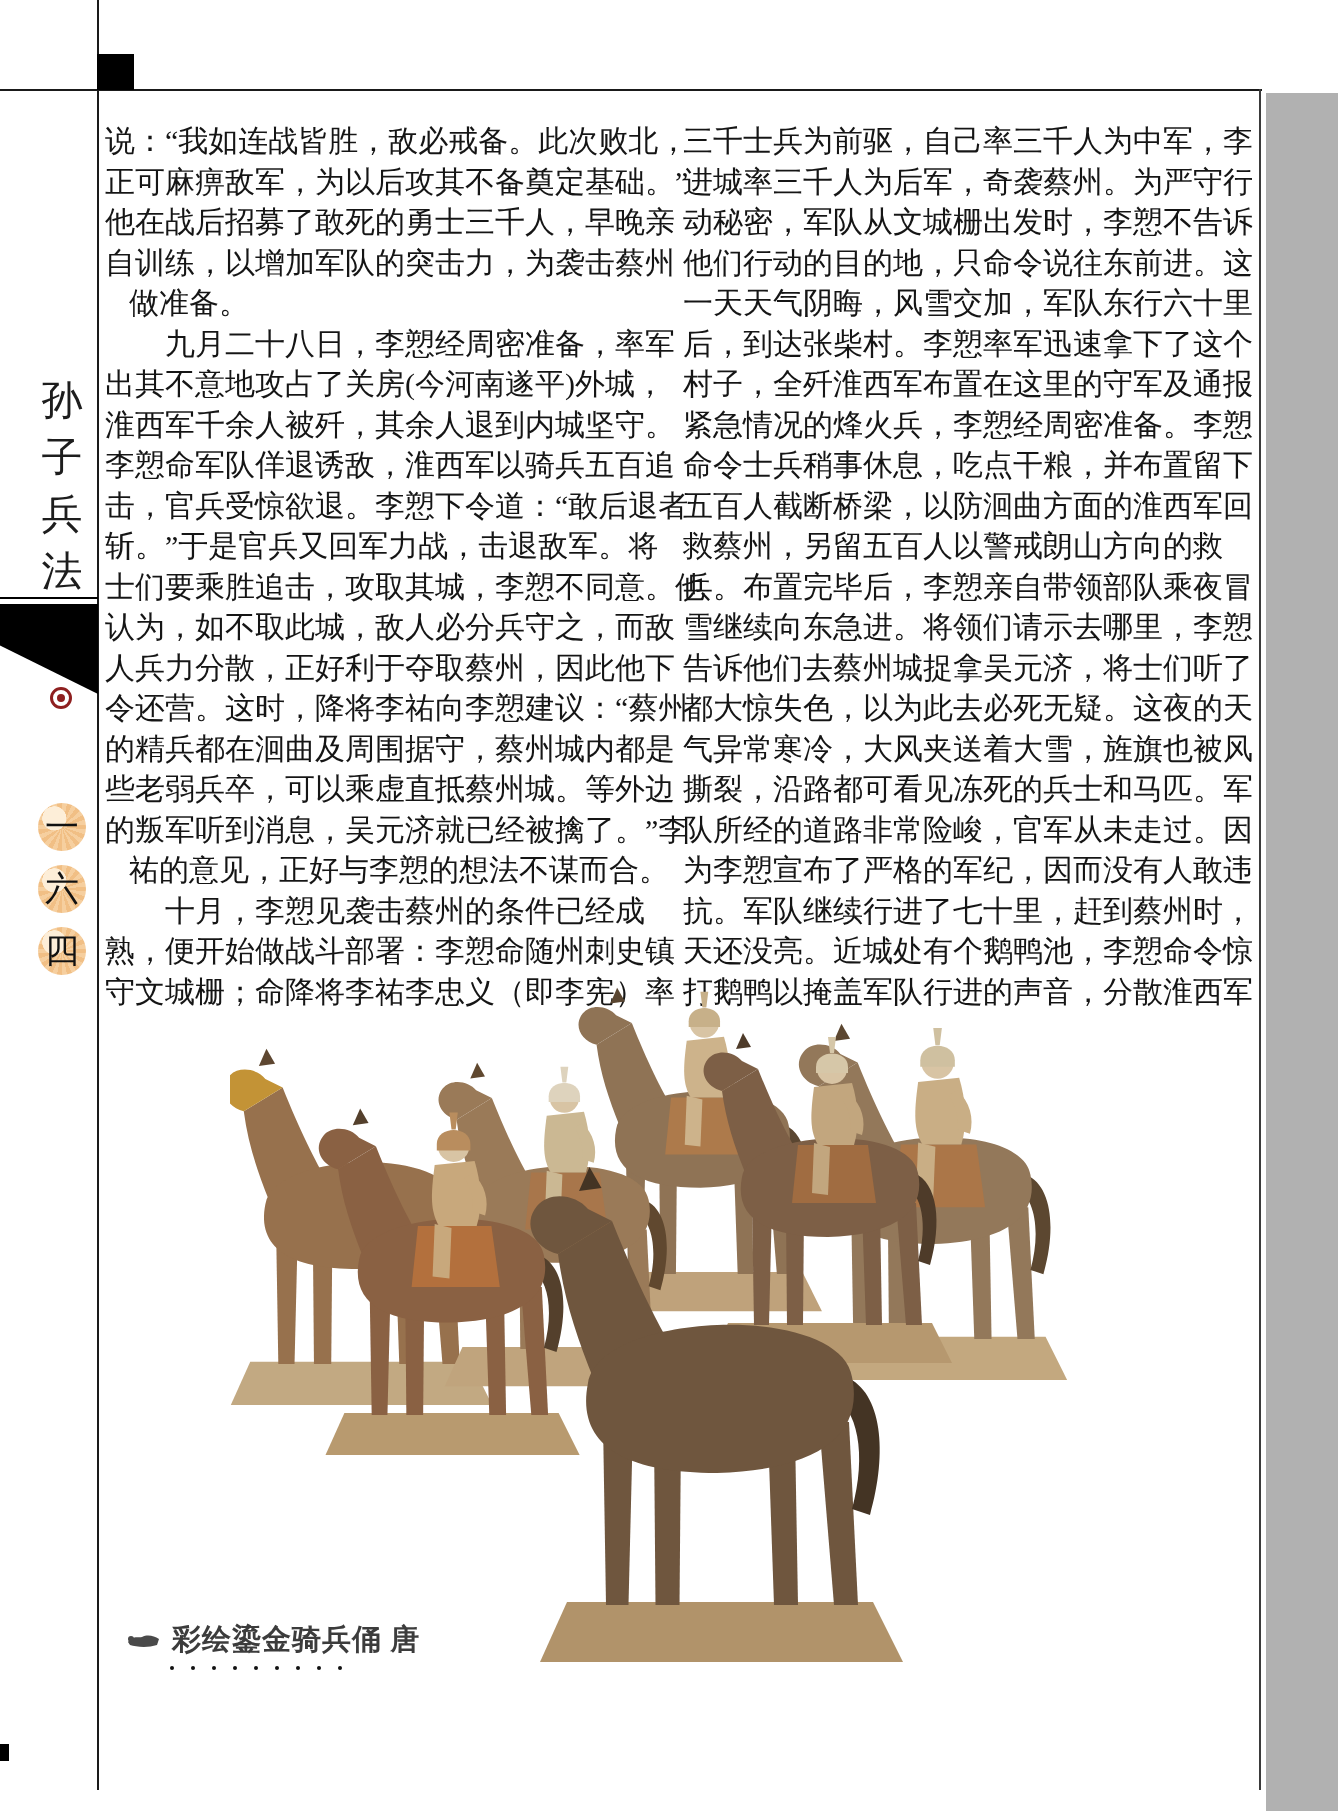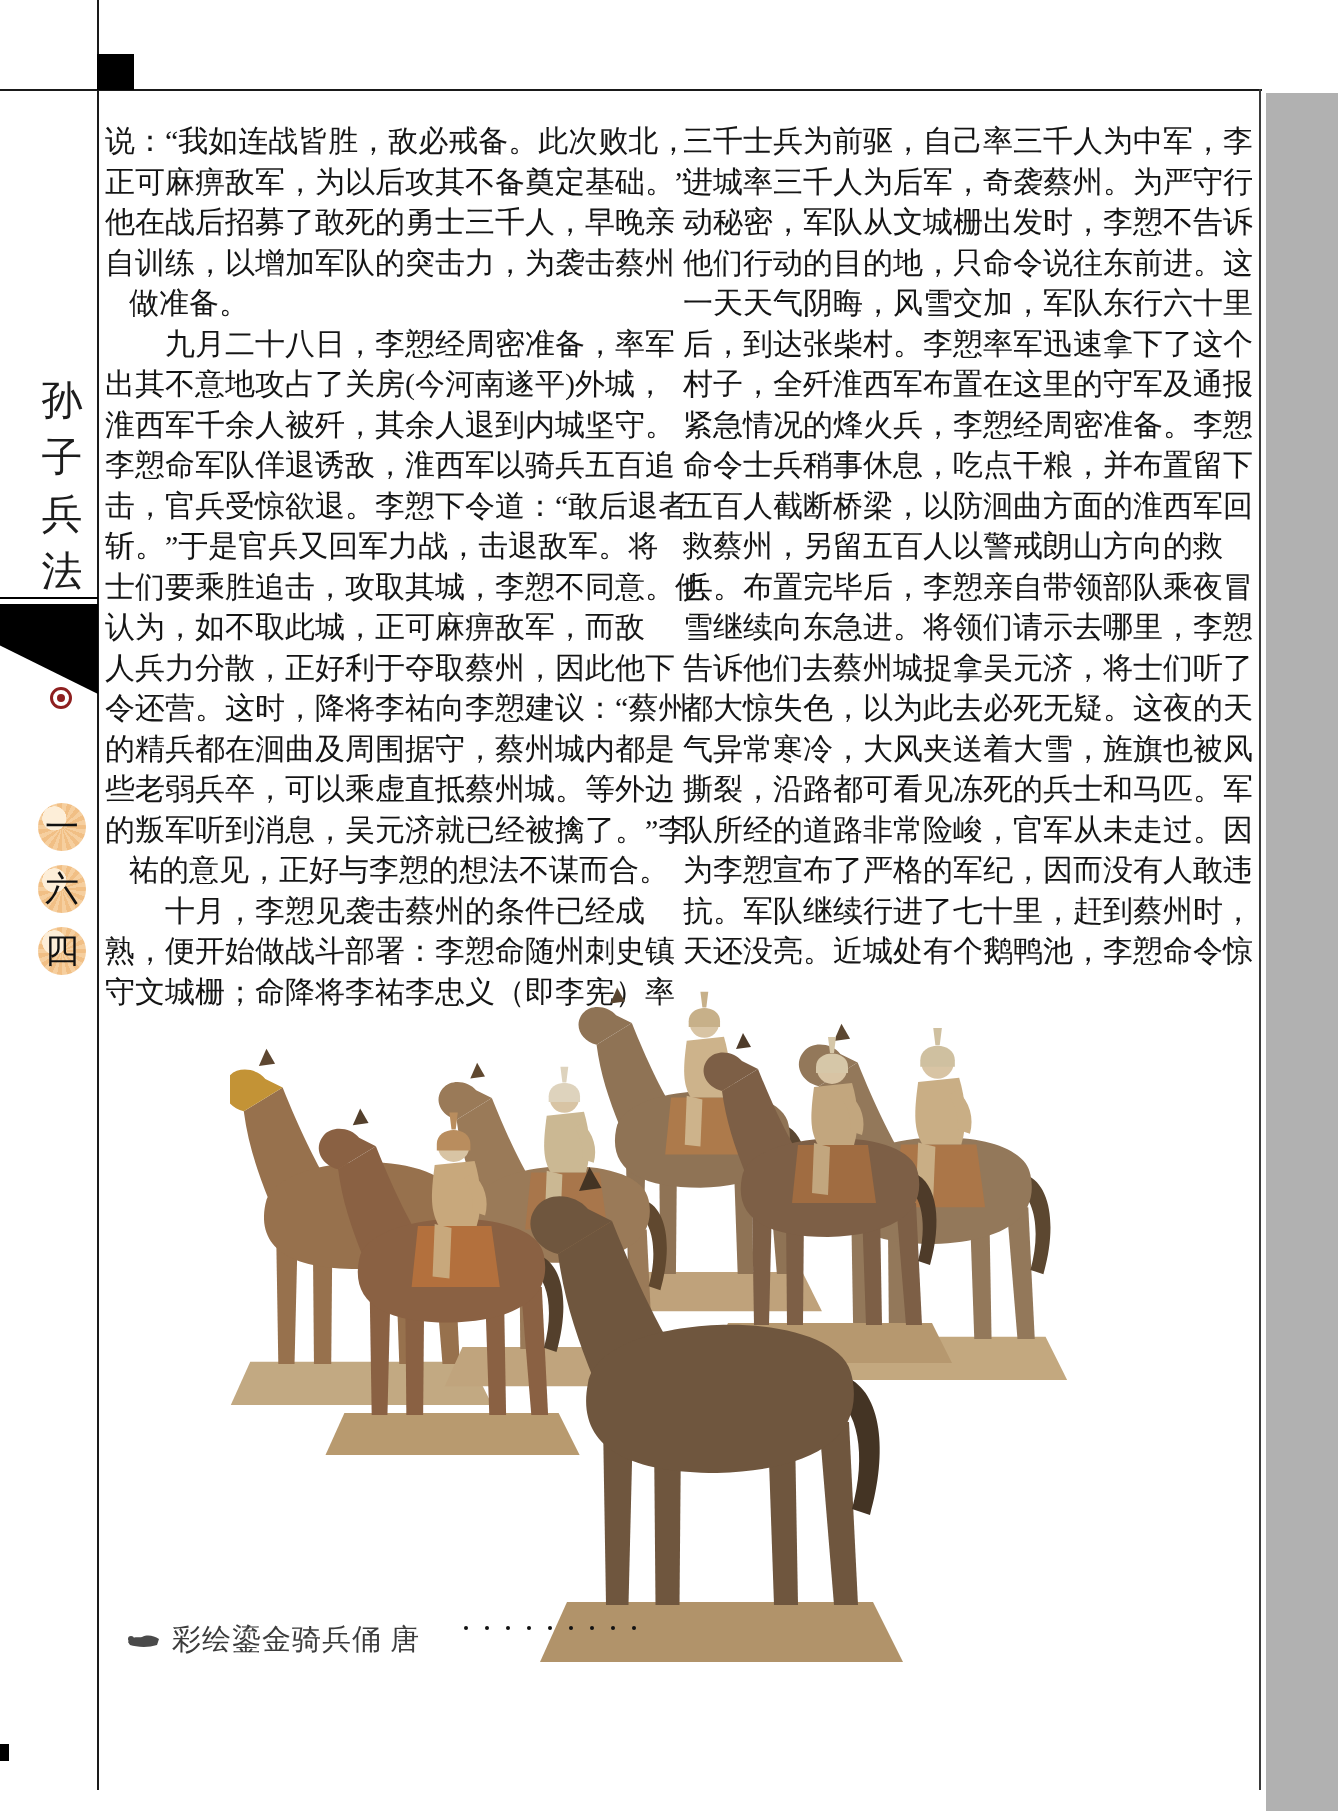--- a/index.html
+++ b/index.html
@@ -31,21 +31,21 @@
         display:flex;align-items:center;justify-content:center;}
   .seal span{font-size:34px;color:#111;line-height:1;}
   
   .col{position:absolute;top:121px;width:540px;font-size:30px;line-height:40.5px;}
   .col-left{left:105px;}
   .col-right{left:683px;}
   .tline{text-align:justify;text-align-last:justify;white-space:nowrap;}
   .tline.tend{text-align-last:left;margin-left:24px;}
   
   .figure{position:absolute;left:230px;top:965px;width:845px;height:700px;}
-  .caption{position:absolute;left:126px;top:1620px;display:flex;flex-direction:row;}
+  .caption{position:absolute;left:126px;top:1620px;display:flex;flex-direction:column;font-weight:bold;}
   .caption-row{display:flex;align-items:center;gap:10px;}
   .caption-text{font-size:29px;color:#3c3c3c;letter-spacing:1px;}
   .dots{display:flex;gap:17px;margin:6px 0 0 44px;}
   .dots i{width:4px;height:4px;border-radius:50%;background:#111;display:block;}
   
   .f1{--body:#97714d;--head:#c39336;--dark:#5d4630;--ped:#c2a982;--rop:0;}
   .f2{--body:#8a6143;--dark:#54402c;--ped:#b89a6f;--rider:#c8a87c;--helm:#b98d5e;--saddle:#b3703d;--rop:1;}
   .f3{--body:#9a7a58;--dark:#60482f;--ped:#c0a47d;--rider:#cbb893;--helm:#ded3bd;--saddle:#a8764b;--rop:1;}
   .f5{--body:#8f7355;--dark:#5a4631;--ped:#bfa27b;--rider:#cdb38b;--helm:#c7b089;--saddle:#ad7a4b;--rop:1;}
   .f6{--body:#7d5f46;--dark:#4e3b29;--ped:#b69highlight870;--ped:#b6986f;--rider:#c2a67e;--helm:#d6c7a8;--saddle:#a06c41;--rop:1;}
@@ -93,21 +93,21 @@
       <div class="tline">他在战后招募了敢死的勇士三千人，早晚亲</div>
       <div class="tline">自训练，以增加军队的突击力，为袭击蔡州</div>
       <div class="tline tend">做准备。</div>
       <div class="tline">　　九月二十八日，李愬经周密准备，率军</div>
       <div class="tline">出其不意地攻占了关房(今河南遂平)外城，</div>
       <div class="tline">淮西军千余人被歼，其余人退到内城坚守。</div>
       <div class="tline">李愬命军队佯退诱敌，淮西军以骑兵五百追</div>
       <div class="tline">击，官兵受惊欲退。李愬下令道：“敢后退者</div>
       <div class="tline">斩。”于是官兵又回军力战，击退敌军。将</div>
       <div class="tline">士们要乘胜追击，攻取其城，李愬不同意。他</div>
-      <div class="tline">认为，如不取此城，正可麻痹敌军，而敌</div>
+      <div class="tline">认为，如不取此城，敌人必分兵守之，而敌</div>
       <div class="tline">人兵力分散，正好利于夺取蔡州，因此他下</div>
       <div class="tline">令还营。这时，降将李祐向李愬建议：“蔡州</div>
       <div class="tline">的精兵都在洄曲及周围据守，蔡州城内都是</div>
       <div class="tline">些老弱兵卒，可以乘虚直抵蔡州城。等外边</div>
       <div class="tline">的叛军听到消息，吴元济就已经被擒了。”李</div>
       <div class="tline tend">祐的意见，正好与李愬的想法不谋而合。</div>
       <div class="tline">　　十月，李愬见袭击蔡州的条件已经成</div>
       <div class="tline">熟，便开始做战斗部署：李愬命随州刺史镇</div>
       <div class="tline">守文城栅；命降将李祐李忠义（即李宪）率</div>
     </div>
@@ -126,20 +126,21 @@
       <div class="tline">兵。布置完毕后，李愬亲自带领部队乘夜冒</div>
       <div class="tline">雪继续向东急进。将领们请示去哪里，李愬</div>
       <div class="tline">告诉他们去蔡州城捉拿吴元济，将士们听了</div>
       <div class="tline">都大惊失色，以为此去必死无疑。这夜的天</div>
       <div class="tline">气异常寒冷，大风夹送着大雪，旌旗也被风</div>
       <div class="tline">撕裂，沿路都可看见冻死的兵士和马匹。军</div>
       <div class="tline">队所经的道路非常险峻，官军从未走过。因</div>
       <div class="tline">为李愬宣布了严格的军纪，因而没有人敢违</div>
       <div class="tline">抗。军队继续行进了七十里，赶到蔡州时，</div>
       <div class="tline">天还没亮。近城处有个鹅鸭池，李愬命令惊</div>
+      <div class="tline">打鹅鸭以掩盖军队行进的声音，分散淮西军</div>
     </div>
 
   <div class="figure">
     <svg width="845" height="700" viewBox="0 0 845 700">
       <defs>
         <g id="horseman">
           <path fill="var(--ped,#bfa27b)" d="M28 298 L232 298 L252 338 L10 338 Z"></path>
           <g fill="var(--body,#96714f)">
             <path d="M52 178 h20 l-3 122 h-15 Z"></path>
             <path d="M86 185 h18 l-1 115 h-16 Z"></path>

